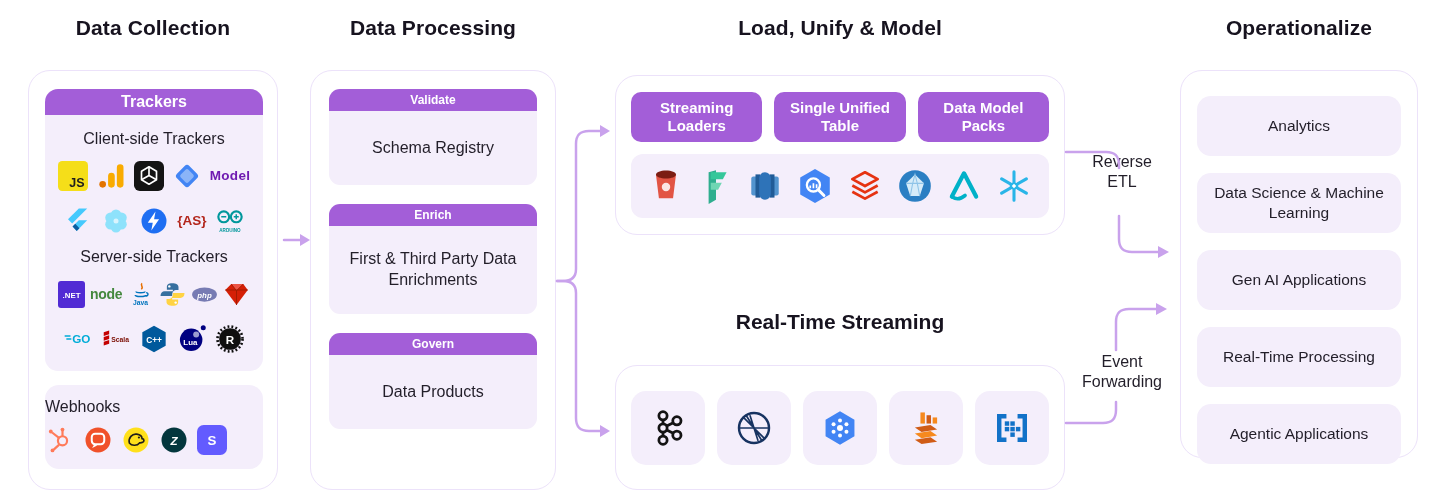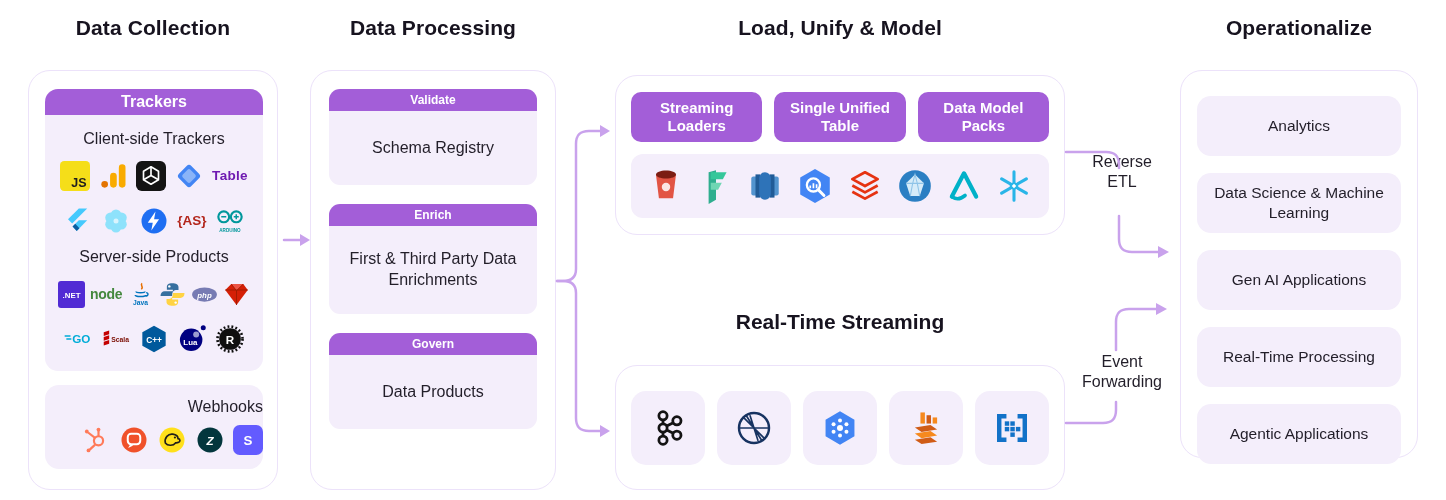--- a/index.html
+++ b/index.html
@@ -25,21 +25,21 @@
   .panel-body{height:calc(100% - 38px);background:var(--lav);border-radius:0 0 13px 13px;
     display:flex;flex-direction:column;align-items:center;justify-content:space-evenly;padding:4px 2px}
   .sub-label{font-size:16px;color:var(--ink)}
   .icon-row{display:flex;align-items:center;justify-content:center;gap:8px;height:34px}
   .icon-row svg{width:30px;height:30px}
   .icon-row.tight{gap:5px}
   .icon-row.tight svg{width:27px;height:27px}
   .icon{display:inline-flex;align-items:center;justify-content:center;line-height:0}
   .icon .txt{line-height:1;font-family:"Liberation Sans",sans-serif;white-space:nowrap}
   .webhooks-panel{position:absolute;background:var(--lav);border-radius:14px;
-    display:flex;flex-direction:column;align-items:flex-end;justify-content:center;gap:7px}
+    display:flex;flex-direction:column;align-items:flex-start;justify-content:center;gap:7px}
 
   
   .steps{display:flex;flex-direction:column;gap:19px;padding:18px}
   .step-header{height:22px;background:var(--purple);border-radius:11px 11px 0 0;color:#fff;
     font-weight:bold;font-size:12px;display:flex;align-items:center;justify-content:center}
   .step-body{background:var(--lav);border-radius:0 0 11px 11px;display:flex;align-items:center;
     justify-content:center;text-align:center;font-size:16px;line-height:1.3;padding:0 16px;color:var(--ink)}
 
   
   .pills{display:flex;gap:12px;padding:16px 15px 0}
@@ -104,21 +104,21 @@
             </span>
             <span class="icon">
               <svg xmlns="http://www.w3.org/2000/svg" viewBox="0 0 36 36" width="34" height="34">
                 <g transform="rotate(45 18 18)">
                   <rect x="7.5" y="7.5" width="21" height="21" rx="4" fill="#4285f4"></rect>
                   <rect x="11.5" y="11.5" width="13" height="13" rx="2.5" fill="#8ab4f8"></rect>
                 </g>
               </svg>
             </span>
             <span class="icon" title="Roku">
-              <span class="txt" style="color:#6f1ab1;font-weight:bold;font-size:13.5px;letter-spacing:.3px">Table</span>
+              <span class="txt" style="color:#6f1ab1;font-weight:bold;font-size:13.5px;letter-spacing:.3px">Model</span>
             </span>
           </div>
         <div class="icon-row">
             <span class="icon">
               <svg xmlns="http://www.w3.org/2000/svg" viewBox="0 0 36 36" width="34" height="34">
                 <path d="M29 3H19L6 16l5 5z" fill="#45c9fd"></path>
                 <path d="M29 17H19l-7.5 7.5 5 5.5z" fill="#45c9fd"></path>
                 <path d="M11.5 24.5l5 5.5 3.2-3.2-5-5.5z" fill="#0b5b9e"></path>
               </svg>
             </span>
@@ -148,21 +148,21 @@
               <svg xmlns="http://www.w3.org/2000/svg" viewBox="0 0 36 36" width="34" height="34">
                 <g fill="none" stroke="#00979c" stroke-width="2.6">
                   <circle cx="10.5" cy="13" r="6.5"></circle>
                   <circle cx="25.5" cy="13" r="6.5"></circle>
                 </g>
                 <path d="M7.5 13h6M22.5 13h6M25.5 10v6" stroke="#00979c" stroke-width="1.8"></path>
                 <text x="18" y="31" font-size="5.5" font-weight="bold" text-anchor="middle" fill="#00979c" font-family="Liberation Sans,sans-serif">ARDUINO</text>
               </svg>
             </span>
           </div>
-        <div class="sub-label">Server-side Products</div>
+        <div class="sub-label">Server-side Trackers</div>
         <div class="icon-row tight">
             <span class="icon" title=".NET">
               <svg xmlns="http://www.w3.org/2000/svg" viewBox="0 0 36 36" width="34" height="34">
                 <rect width="36" height="36" rx="4" fill="#512bd4"></rect>
                 <text x="18" y="23" font-size="10.5" font-weight="bold" text-anchor="middle" fill="#fff" font-family="Liberation Sans,sans-serif">.NET</text>
               </svg>
             </span>
             <span class="icon" title="node">
               <span class="txt" style="color:#44883e;font-weight:bold;font-size:14px;letter-spacing:-.3px">node</span>
             </span>

